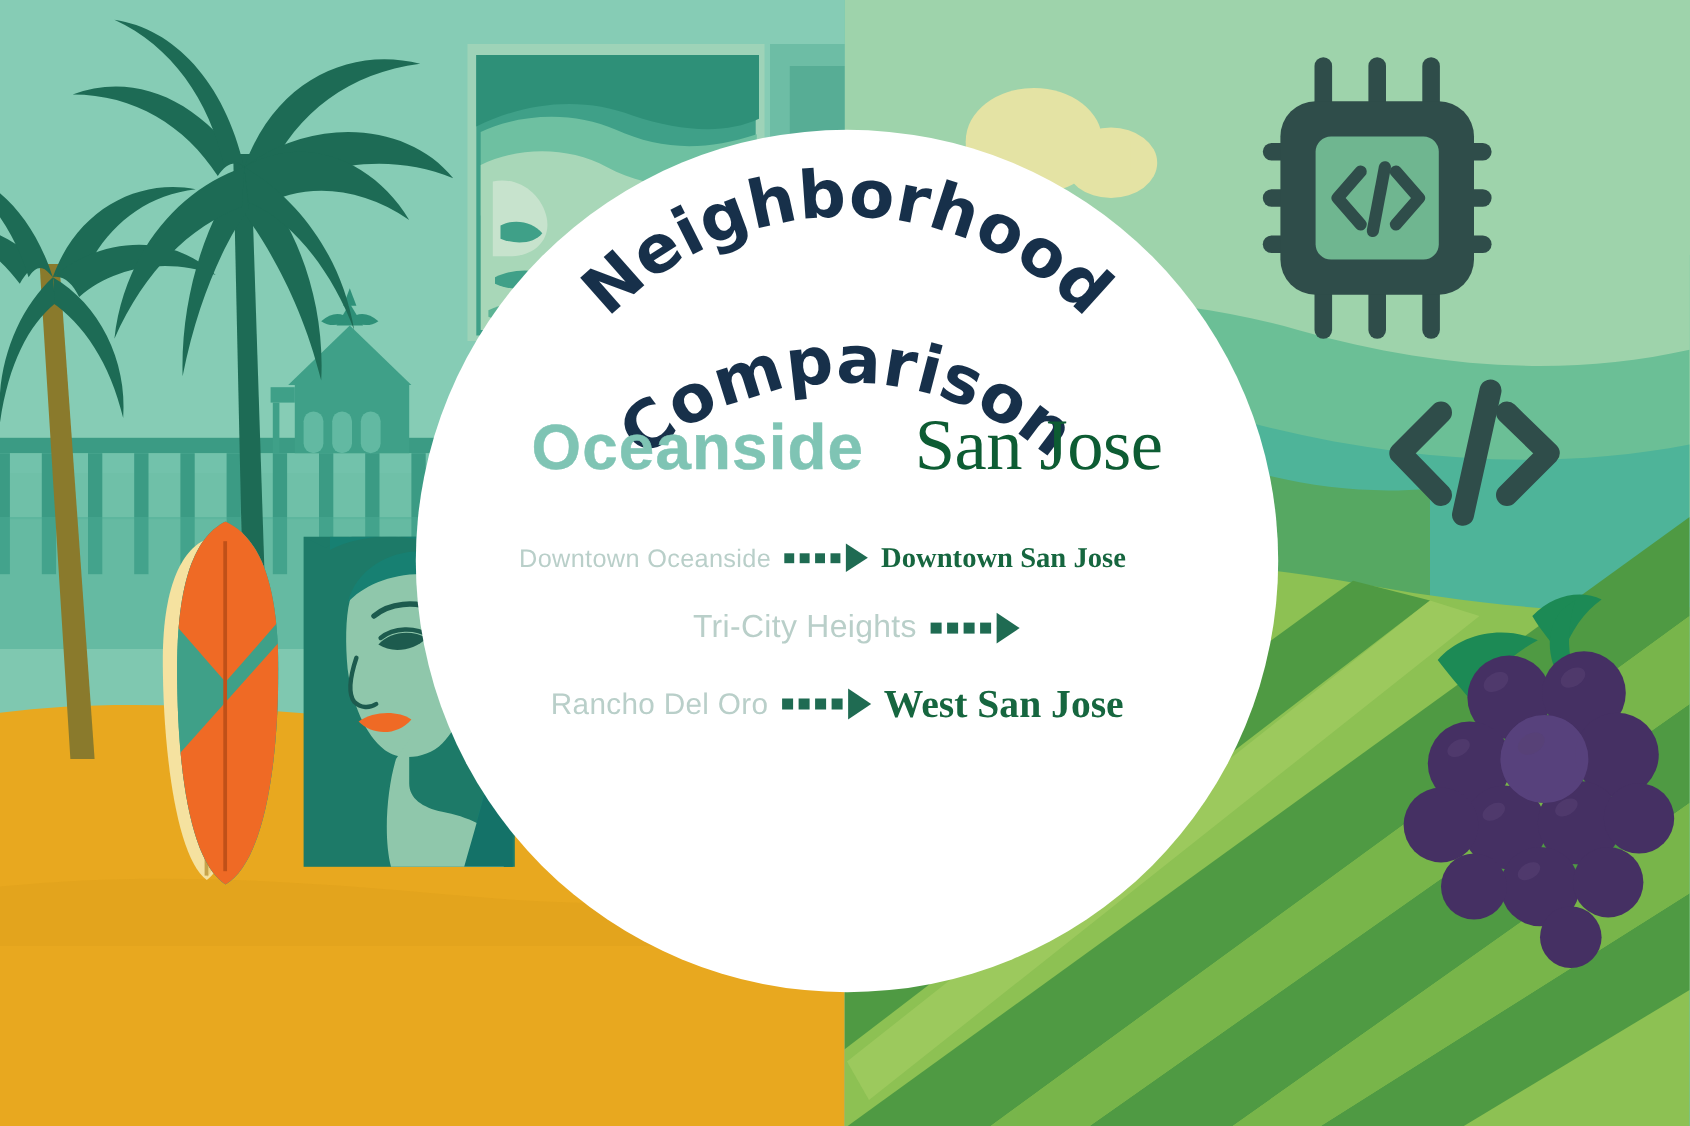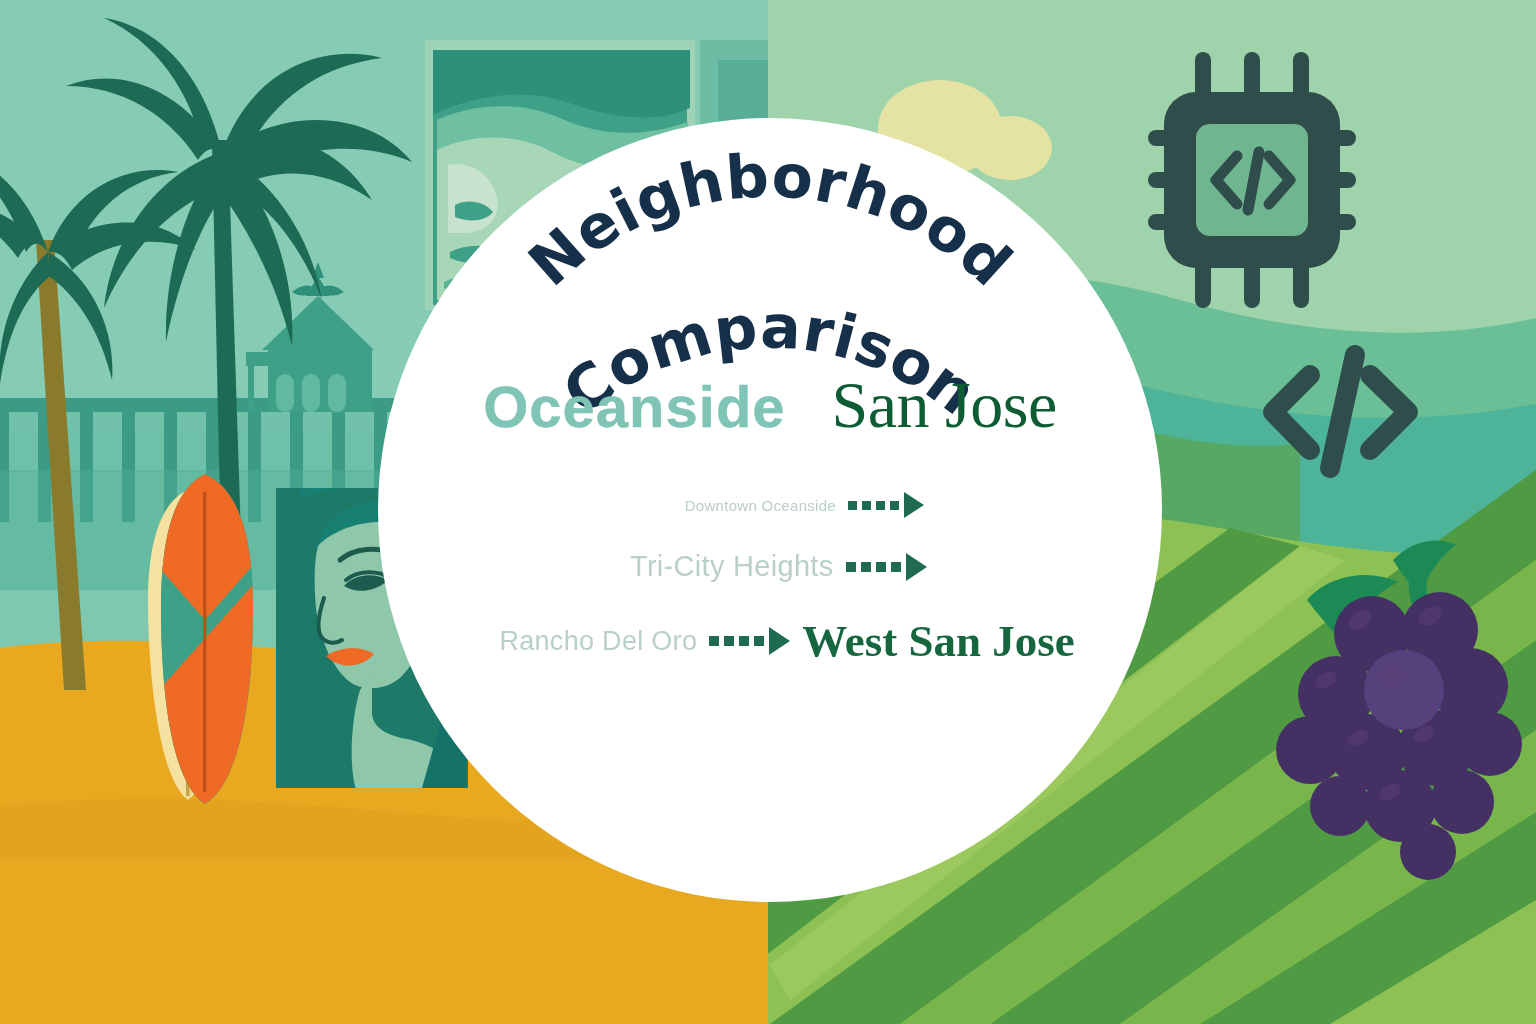--- a/index.html
+++ b/index.html
@@ -109,35 +109,35 @@
     margin-right:5px;
   }
   .arrow .head{
     width:0;height:0;
     border-style:solid;
     border-color:transparent transparent transparent #1f6b52;
   }
 
   
   #row-0{margin-bottom:32px;}
-  #row-0 .left{font-size:15px;flex:0 0 232px;}
+  #row-0 .left{font-size:23px;flex:0 0 232px;}
   #row-0 .right{font-size:26px;flex:0 0 270px;}
   #row-0 .dash{width:9px;height:9px;}
   #row-0 .head{border-width:13px 0 13px 20px;}
 
   
   #row-1{margin-bottom:32px;}
   #row-1 .left{font-size:29px;flex:0 0 232px;}
   #row-1 .right{font-size:33px;flex:0 0 270px;}
   #row-1 .dash{width:10px;height:10px;}
   #row-1 .head{border-width:14px 0 14px 21px;}
 
   
   #row-2 .left{font-size:27px;flex:0 0 232px;}
-  #row-2 .right{font-size:45px;flex:0 0 270px;}
+  #row-2 .right{font-size:36px;flex:0 0 270px;}
   #row-2 .dash{width:10px;height:10px;}
   #row-2 .head{border-width:14px 0 14px 21px;}
 </style>
 </head>
 <body>
 
 <div id="stage">
 
   <svg class="layer" viewBox="0 0 1536 1024" preserveAspectRatio="none">
     <defs>
@@ -406,20 +406,21 @@
 
     <div class="cmp-row" id="row-0">
       <div class="left">Downtown Oceanside</div>
       <div class="arrow">
         <span class="dash"></span>
         <span class="dash"></span>
         <span class="dash"></span>
         <span class="dash"></span>
         <span class="head"></span>
       </div>
+      <div class="right">Downtown San Jose</div>
     </div>
 
     <div class="cmp-row" id="row-1">
       <div class="left">Tri-City Heights</div>
       <div class="arrow">
         <span class="dash"></span>
         <span class="dash"></span>
         <span class="dash"></span>
         <span class="dash"></span>
         <span class="head"></span>

